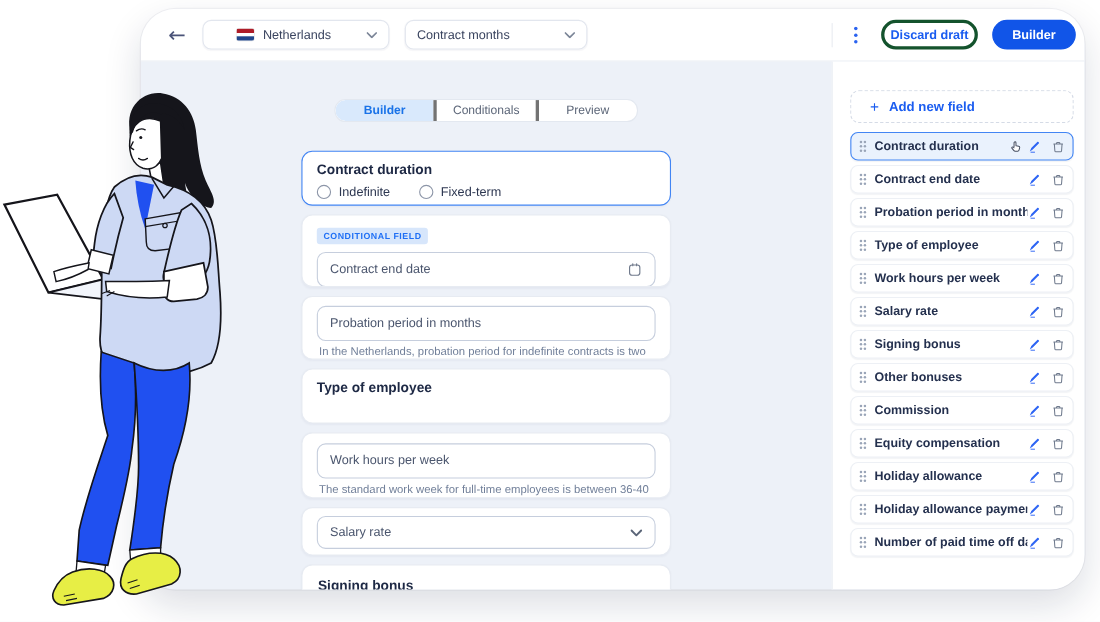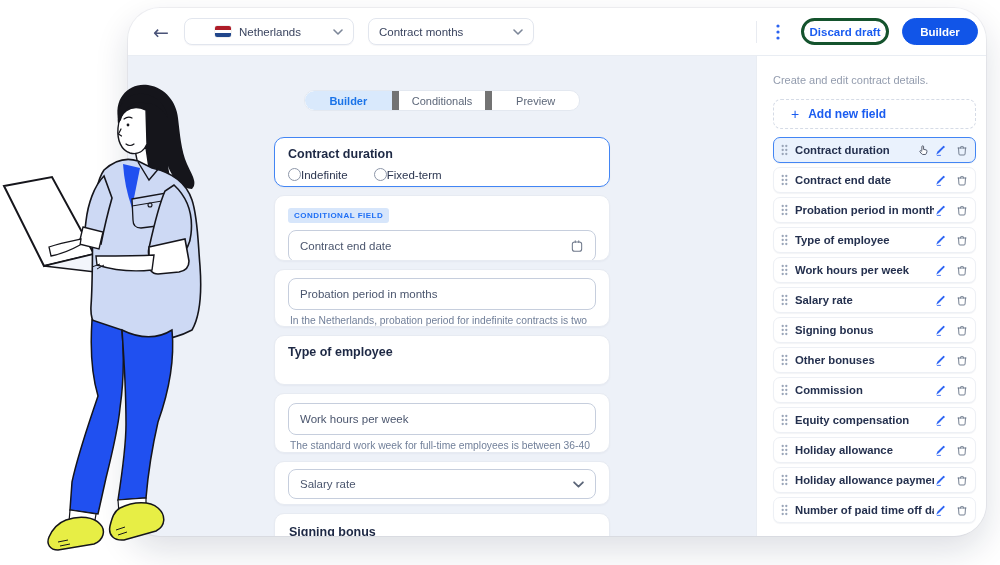--- a/index.html
+++ b/index.html
@@ -37,31 +37,31 @@
   .btn-publish { width:76px; background:#1155e8; border:1px solid #1155e8; color:#fff; }
 
   
   .win-body { display:flex; height:480px; }
   .main { flex:1; min-width:0; }
 
   
   .tabs { width:276px; height:21px; margin:34px auto 0; display:flex; background:#fff;
     border:1px solid #e3e8f0; border-radius:10px; overflow:hidden; font-size:11px; }
   .tab { flex:1; display:flex; align-items:center; justify-content:center; color:#5d6779; cursor:pointer; }
-  .tab + .tab { border-left:7px solid #737373; }
+  .tab + .tab { border-left:3px solid #737373; }
   .tab.active { background:#d9e9fc; color:#1a73e8; font-weight:700; border-radius:9px 0 0 9px; }
 
   
   .cards { width:336px; margin:26px auto 0; display:flex; flex-direction:column; gap:8px; }
   .card { background:#fff; border:1px solid #e7ebf2; border-radius:10px; overflow:hidden;
     box-shadow:0 1px 2px rgba(20,30,70,.04); }
   .card.selected { border:1.8px solid #4285f4; }
   .c-title { font-size:12.5px; font-weight:700; color:#1d2844; }
   .radio-row { display:flex; gap:26px; margin-top:7px; }
-  .radio-opt { display:flex; align-items:center; cursor:pointer; }
+  .radio-opt { display:flex; align-items:center; gap:7px; cursor:pointer; }
   .radio-circle { width:13px; height:13px; border:1.6px solid #8d96a8; border-radius:50%; background:#fff; flex:none; }
   .radio-label { font-size:11.5px; color:#2c3650; }
   .badge { display:inline-block; background:#d7e6fb; color:#1f6ff5; font-size:8px; font-weight:700;
     letter-spacing:.5px; padding:3px 6px; border-radius:3px; }
   .input-row { height:32px; border:1.4px solid #c6cedd; border-radius:8px; background:#fff;
     display:flex; align-items:center; padding:0 11px; font-size:11.5px; color:#4b566e; cursor:text; }
   .input-row .grow { flex:1; }
   .helper { font-size:10.3px; color:#72809a; margin:5px 2px 0; line-height:1.25; }
   .card-pad1 { padding:9px 13px 0; height:50px; }
   .card-pad2 { padding:8px 13px; height:66px; }
@@ -205,21 +205,20 @@
 
           <div class="card card-pad7">
             <div class="c-title">Signing bonus</div>
 
           </div>
 
         </div>
       </div>
 
       <div class="sidebar">
-        <div class="sb-sub">Create and edit contract details.</div>
 
         <div class="add-field">
           <span class="plus">+</span>
           <span>Add new field</span>
         </div>
 
         <div class="sb-row selected">
           <span class="handle">
               <svg width="7" height="12" viewBox="0 0 7 12">
                 <g fill="#9aa5b8">

